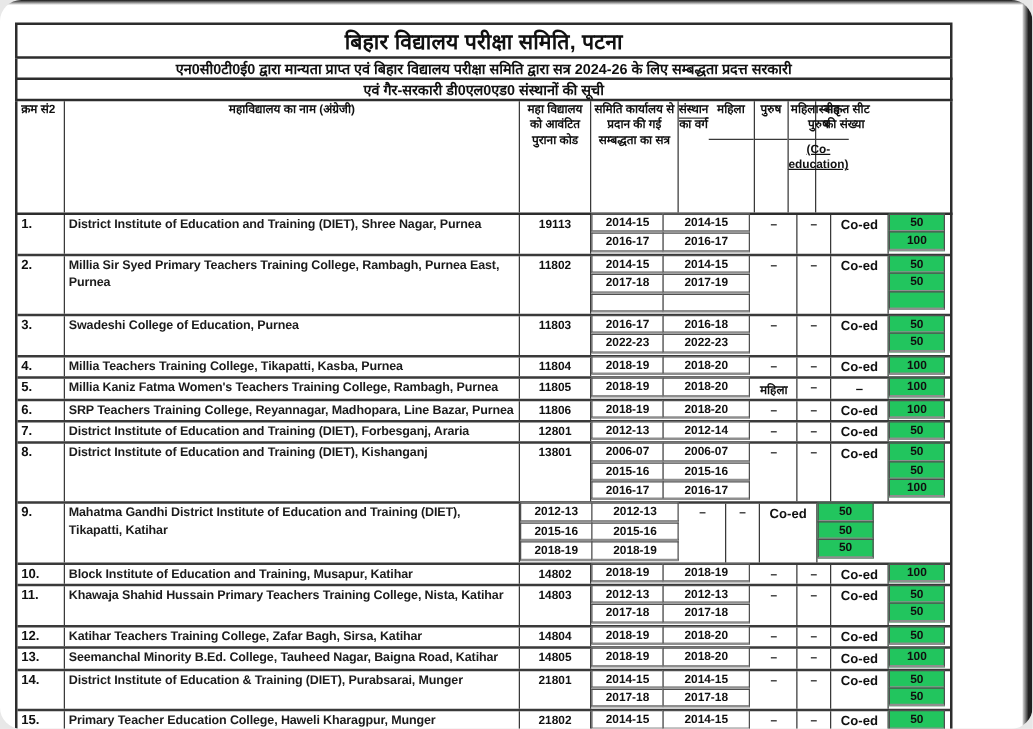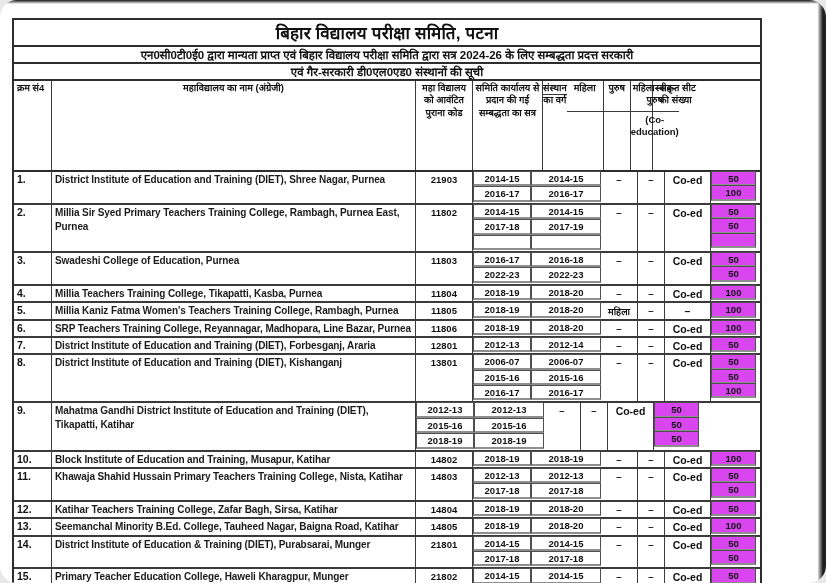--- a/index.html
+++ b/index.html
@@ -31,59 +31,59 @@
   .h-sam   { width:70px; }
   .h-varg  { width:110px; padding:0; display:flex; flex-direction:row; }
   .h-seats { width:45px; border-right:none; }
   .varg-title { height:14px; border-bottom:1.5px solid #3a3a3a; padding-top:1px; }
   .varg-sub { display:flex; flex:1; }
   .vs { display:flex; flex-direction:column; }
   .vs-mahila { width:37px; border-right:1.5px solid #3a3a3a; }
   .vs-purush { width:27px; border-right:1.5px solid #3a3a3a; }
   .vs-coed   { flex:1; }
   .vs-label { height:31px; border-bottom:1.5px solid #3a3a3a; padding-top:1px; }
-  .vs-co { padding-top:2px; font-size:9.5px; }
+  .vs-co { padding-top:2px; font-size:9.5px;text-decoration:underline; }
 
   .tbody { border:2px solid #2d2d2d; border-top:none; }
   .row { display:flex; border-bottom:2px solid #3a3a3a; }
   .row:last-child { border-bottom:1.5px solid #555; }
   .cell { border-right:1.5px solid #3a3a3a; }
   .c-sn   { width:38px; font-size:10.5px; font-weight:bold; padding:1px 0 0 3px; }
   .c-name { width:364px; font-size:10px; font-weight:bold; color:#1b1b1b;
             padding:1px 3px 0 3px; line-height:1.4; letter-spacing:-0.1px; }
   .c-code { width:57px; font-size:9.5px; font-weight:bold; text-align:center; padding-top:2px; }
   .c-sessions { width:128px; display:flex; flex-direction:column; border-right:none; }
-  .srow { display:flex; height:15.4px;justify-content:space-between; }
+  .srow { display:flex; height:15.4px; }
   .sbox { height:15.4px; border:1px solid #4f4f4f; border-bottom:2.5px solid #8e8e8e;
           margin-top:-1px; font-size:9.5px; font-weight:bold; text-align:center;
           line-height:13px; background:#fff; }
   .sb-erc { width:58px; }
   .sb-sam { width:70px; margin-left:-1px; }
   .c-mahila { width:37px; font-size:9.5px; font-weight:bold; text-align:center; padding-top:2px; }
   .c-purush { width:27px; font-size:9.5px; font-weight:bold; text-align:center; padding-top:2px; }
   .c-coed   { width:46px; font-size:10.5px; font-weight:bold; text-align:center; padding-top:2px; }
   .c-seats  { width:45px; border-right:none; display:flex; flex-direction:column; }
   .seat { height:15.4px; border:1px solid #4f4f4f; border-bottom:2.5px solid #8e8e8e;
           margin-top:-1px; font-size:9.5px; font-weight:bold; text-align:center;
-          line-height:13px; background:#d946ef; }
+          line-height:13px; background:#22c55e; }
 </style>
 </head>
 <body>
 
 <div class="page">
   <div class="scan-top"></div>
   <div class="scan-right"></div>
 
   <div class="doc">
     <div class="title-box">बिहार विद्यालय परीक्षा समिति, पटना</div>
     <div class="sub-box">एन0सी0टी0ई0 द्वारा मान्यता प्राप्त एवं बिहार विद्यालय परीक्षा समिति द्वारा सत्र 2024-26 के लिए सम्बद्धता प्रदत्त सरकारी</div>
     <div class="sub-box">एवं गैर-सरकारी डी0एल0एड0 संस्थानों की सूची</div>
 
     <div class="thead">
-      <div class="hcell h-sn">क्रम सं4</div>
+      <div class="hcell h-sn">क्रम सं2</div>
       <div class="hcell h-name">महाविद्यालय का नाम (अंग्रेजी)</div>
       <div class="hcell h-code">महा विद्यालय को आवंटित पुराना कोड</div>
       <div class="hcell h-sam">समिति कार्यालय से प्रदान की गई सम्बद्धता का सत्र</div>
       <div class="hcell h-varg">
         <div class="varg-title">संस्थान का वर्ग</div>
         <div class="varg-sub">
           <div class="vs vs-mahila">
             <div class="vs-label">महिला</div>
           </div>
           <div class="vs vs-purush">
@@ -95,21 +95,21 @@
           </div>
         </div>
       </div>
       <div class="hcell h-seats">स्वीकृत सीट की संख्या</div>
     </div>
 
     <div class="tbody" id="tbody">
         <div class="row">
           <div class="cell c-sn">1.</div>
           <div class="cell c-name">District Institute of Education and Training (DIET), Shree Nagar, Purnea</div>
-          <div class="cell c-code">21903</div>
+          <div class="cell c-code">19113</div>
           <div class="cell c-sessions">
             <div class="srow">
               <div class="sbox sb-erc">2014-15</div>
               <div class="sbox sb-sam">2014-15</div>
             </div>
             <div class="srow">
               <div class="sbox sb-erc">2016-17</div>
               <div class="sbox sb-sam">2016-17</div>
             </div>
           </div>

